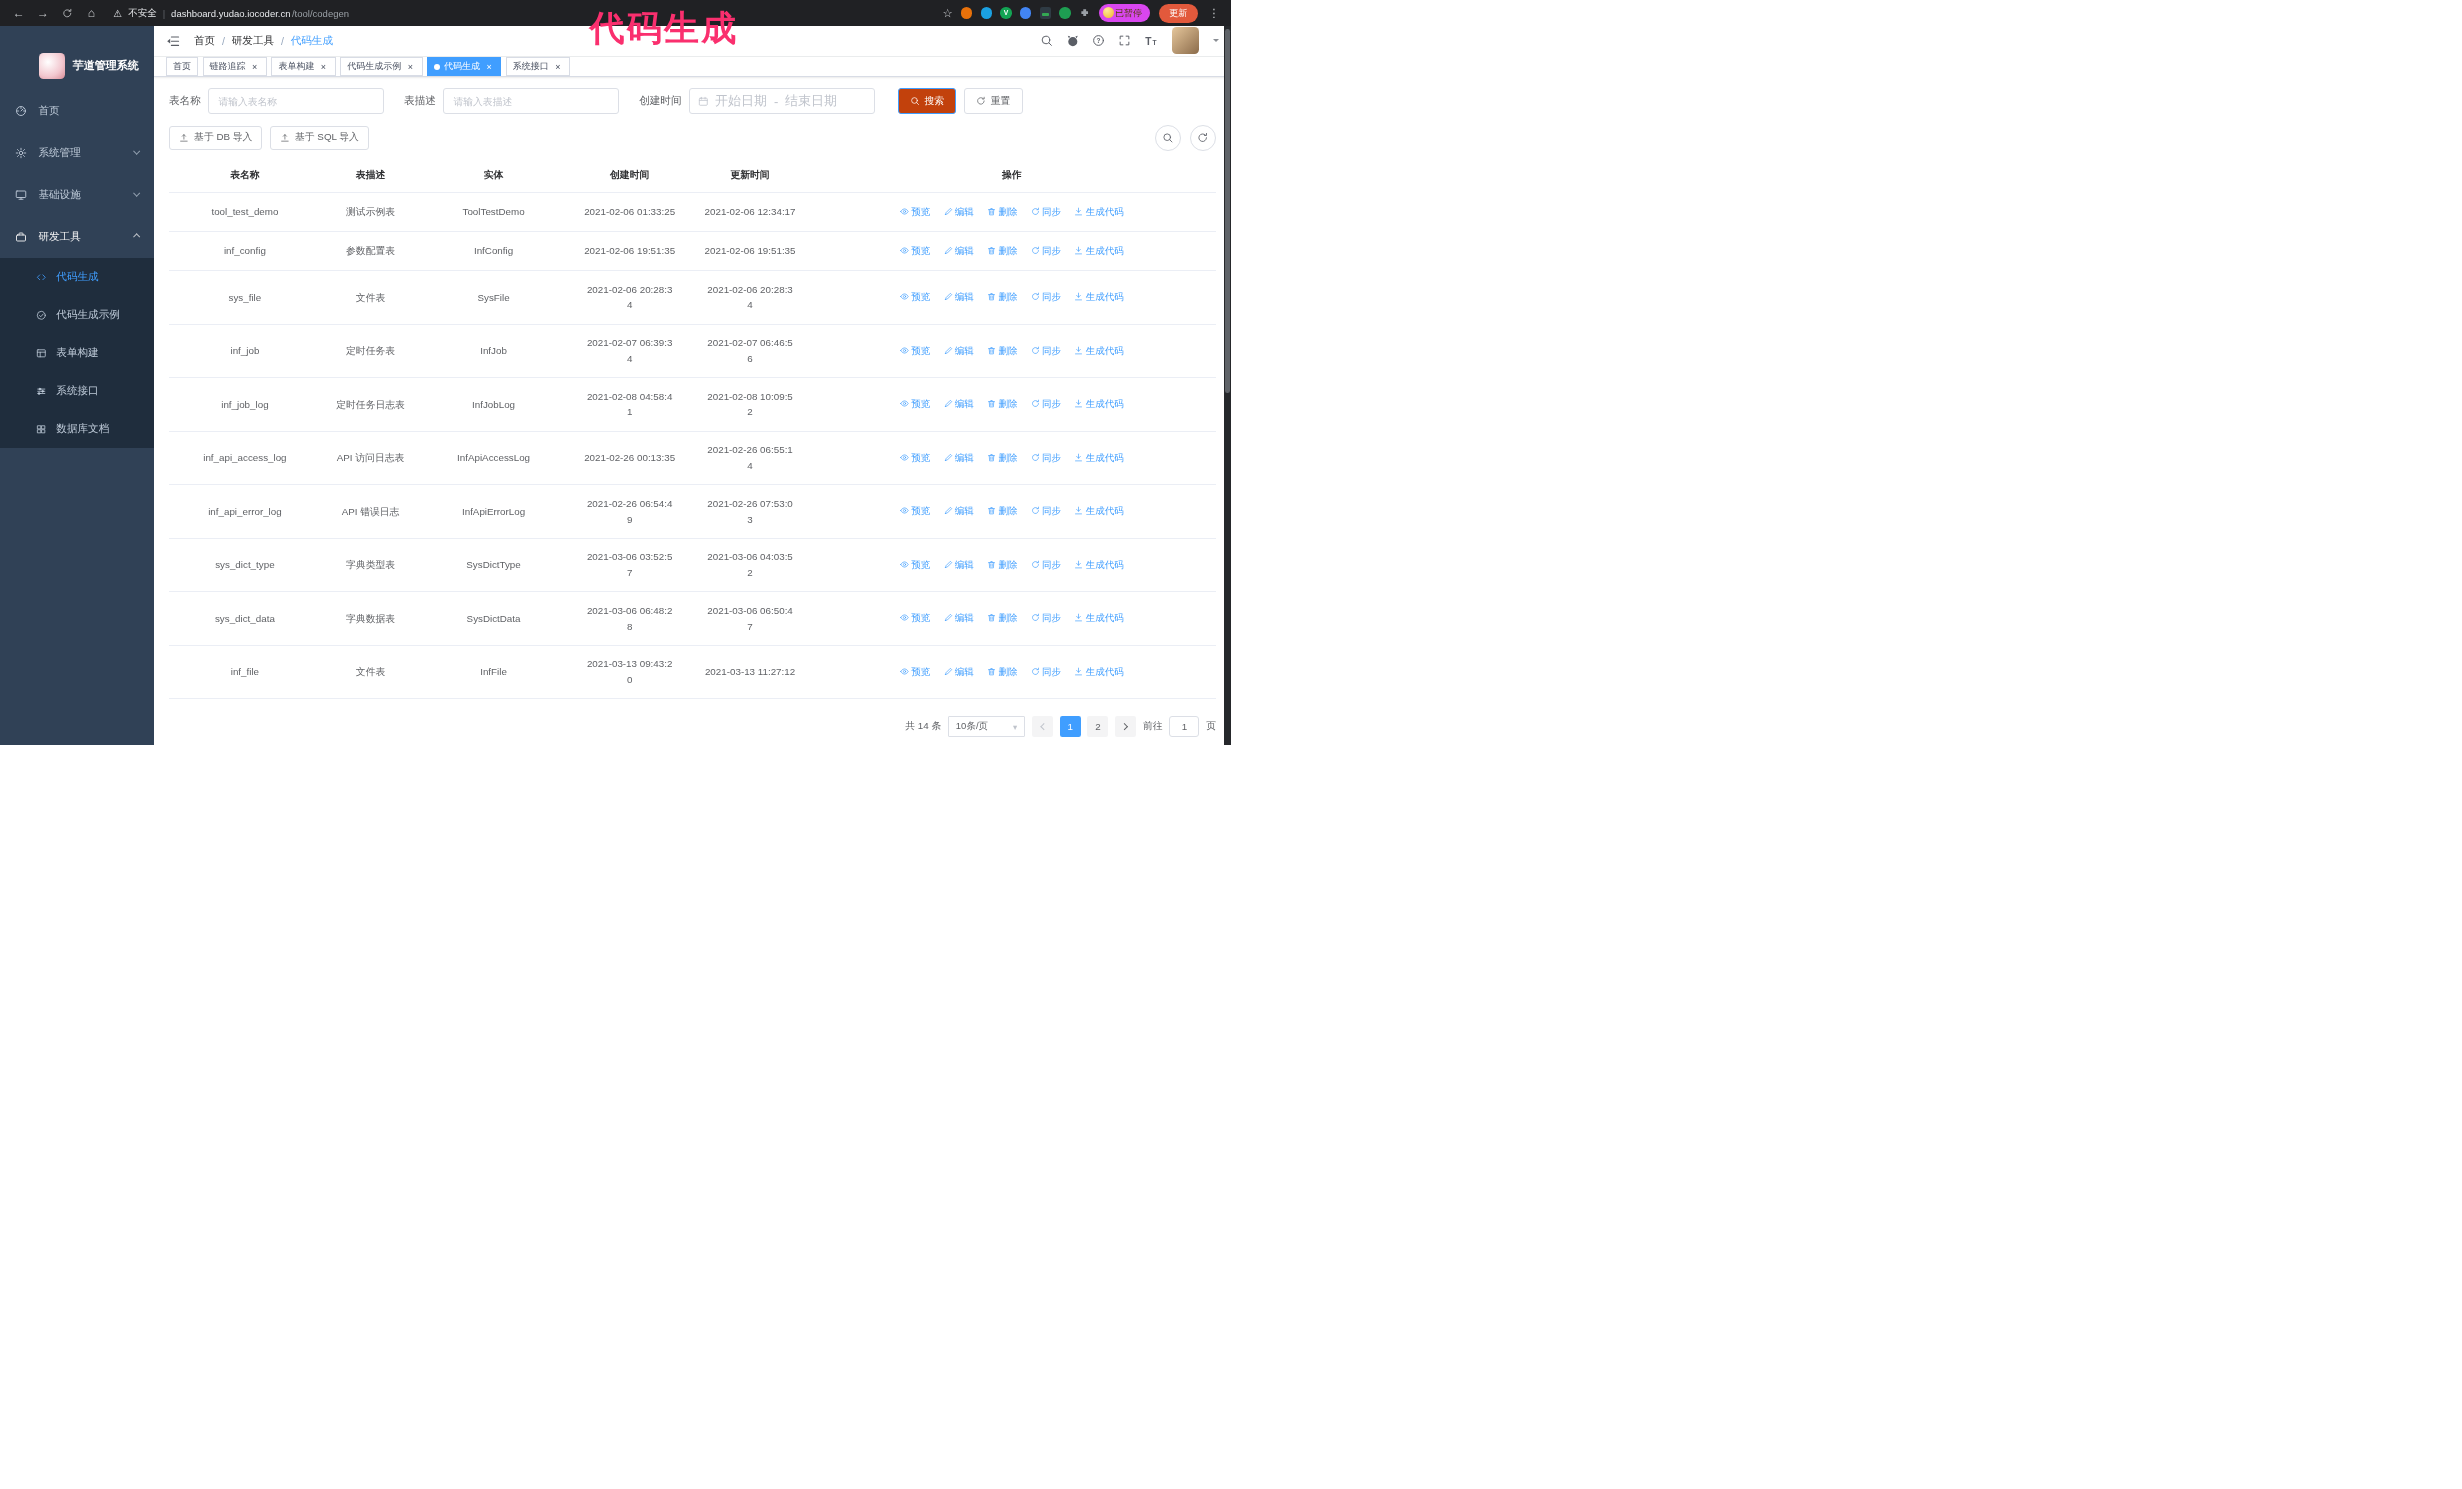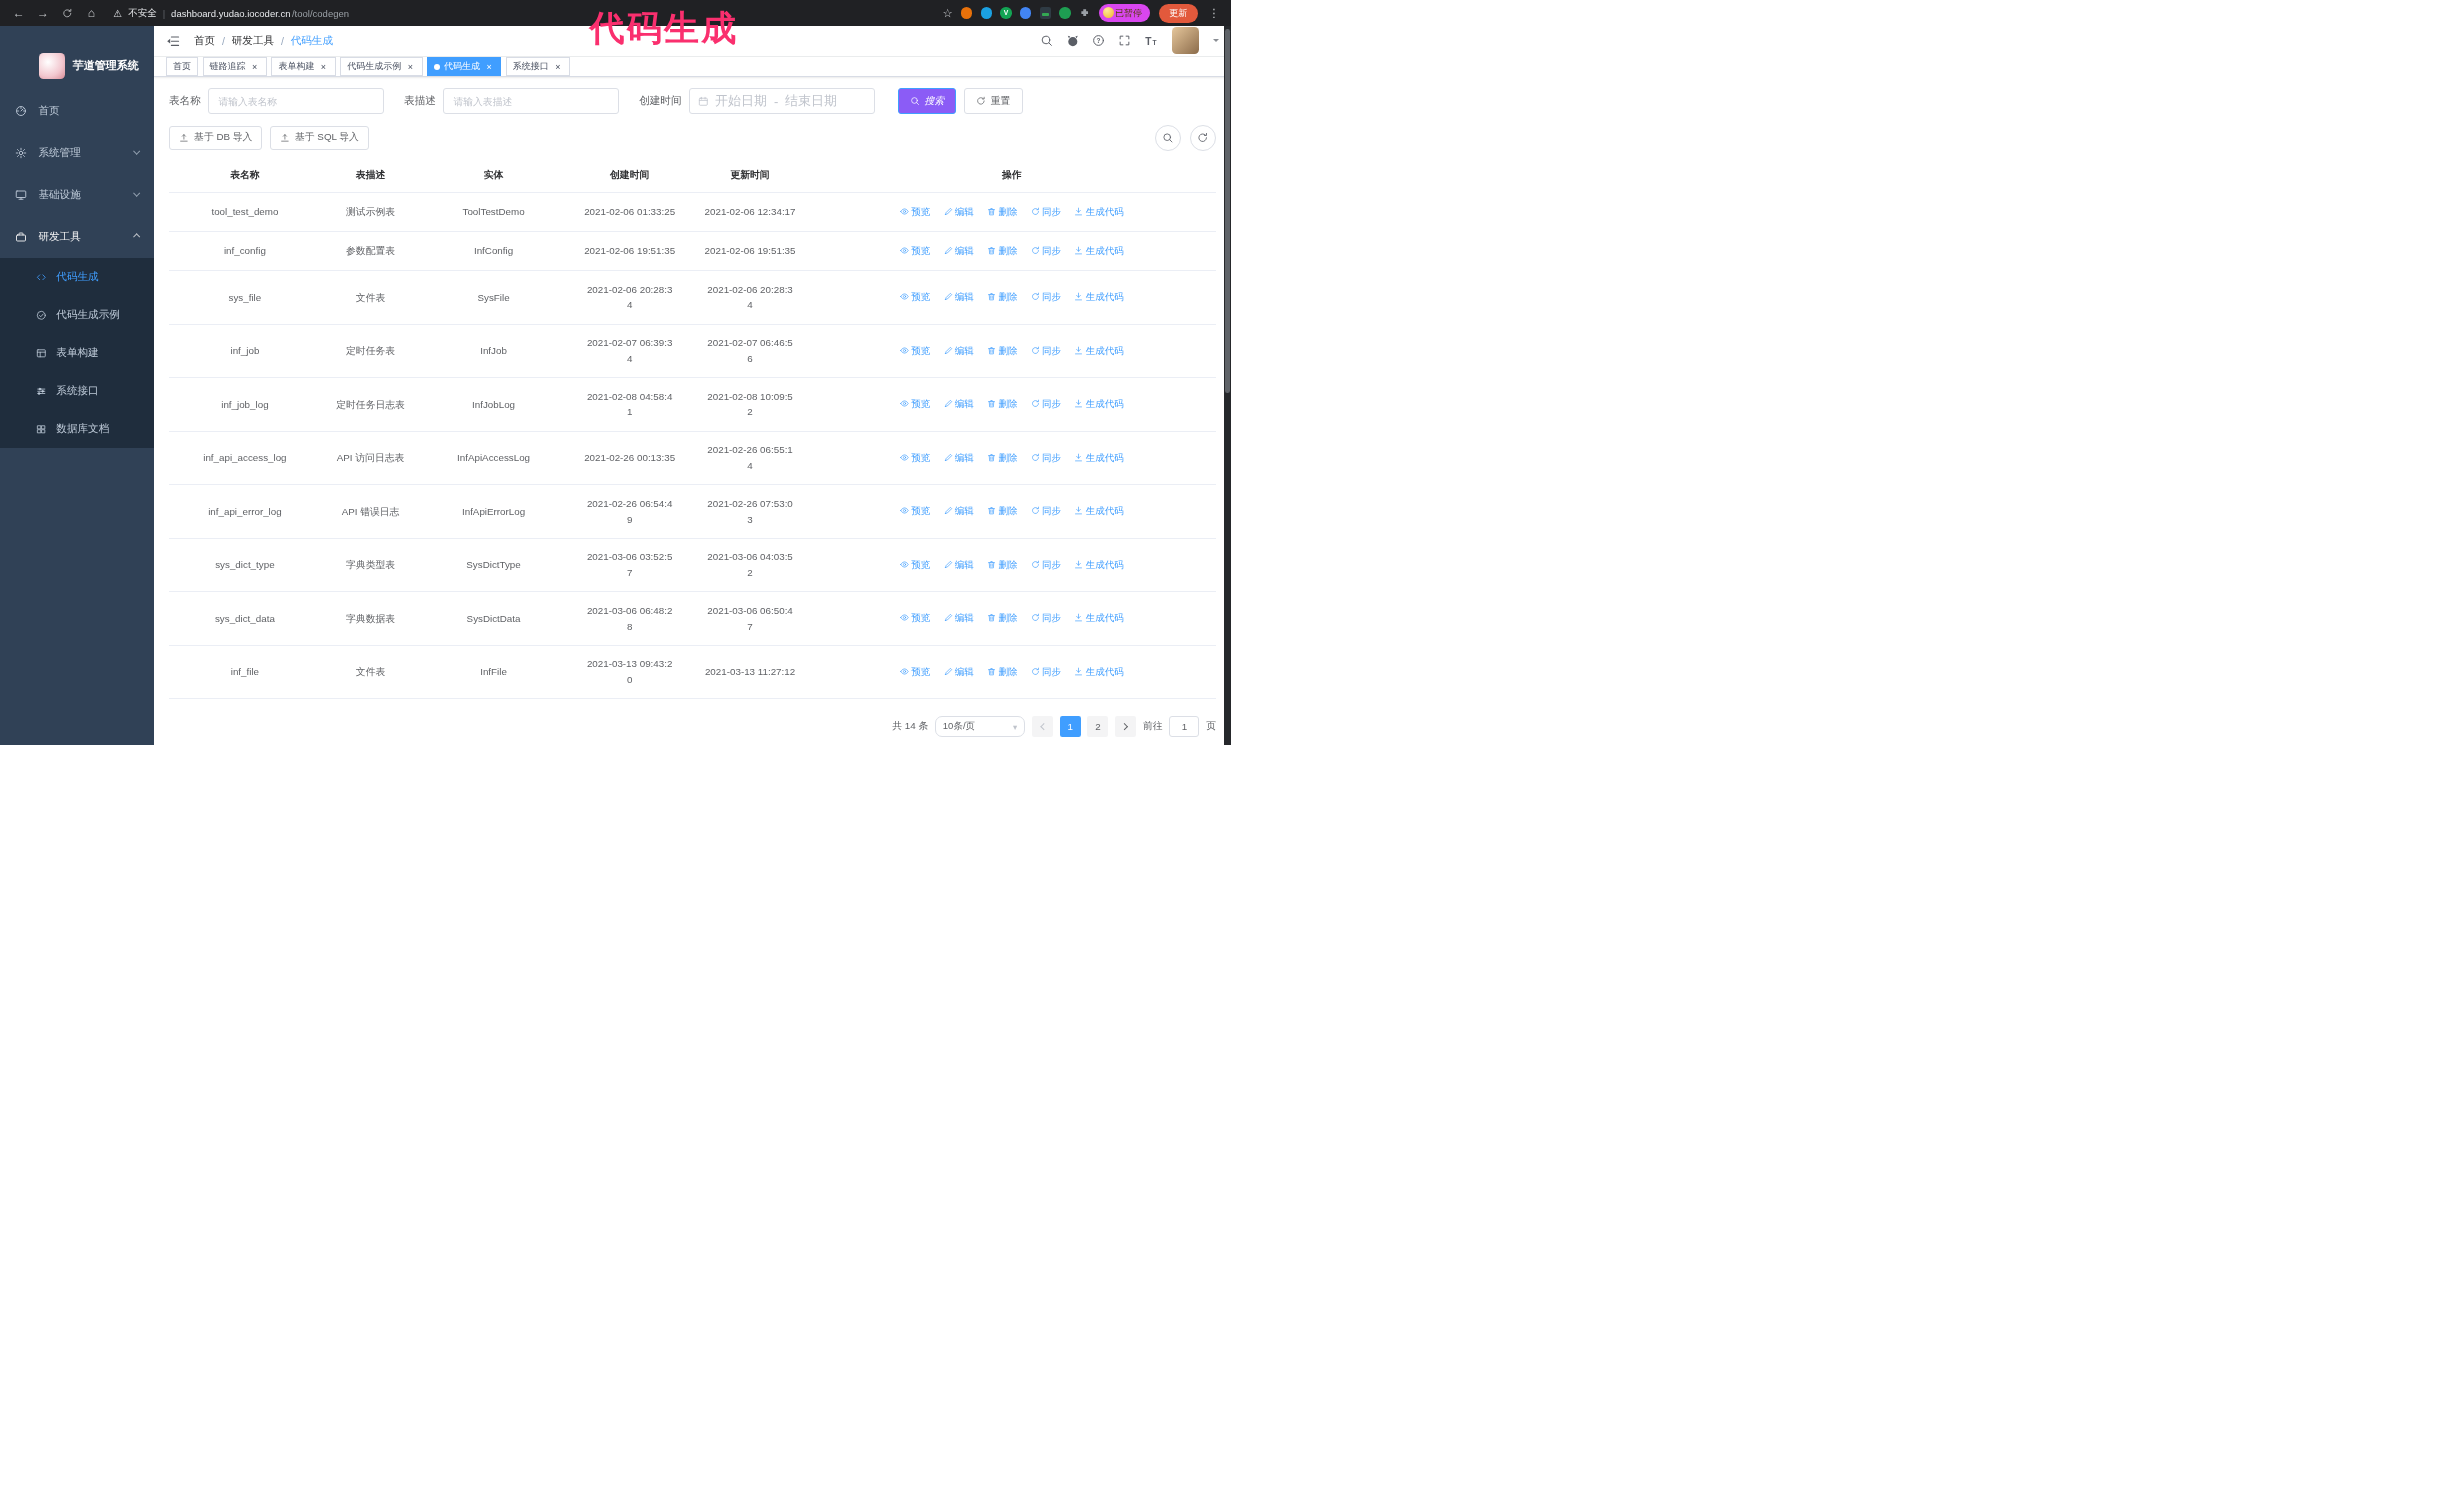--- a/index.html
+++ b/index.html
@@ -84,40 +84,40 @@
   .content { padding:10.6px 15px 0 15px; flex:1; }
   .filter-row { display:flex; align-items:center; margin-bottom:10.6px; }
   .f-label { font-size:10.6px; color:#606266; margin-right:7.6px; white-space:nowrap; }
   .f-group { display:flex; align-items:center; margin-right:19.7px; }
   .f-input { width:176px; height:26px; border:0.8px solid #dcdfe6; border-radius:3px; padding:0 9px; font-size:9.8px; color:#606266; outline:none; }
   .f-input::placeholder { color:#c0c4cc; }
   .date-box { width:186px; height:26px; border:0.8px solid #dcdfe6; border-radius:3px; display:flex; align-items:center;
     padding:0 7.6px; gap:6.8px; font-size:13px; color:#c0c4cc; cursor:pointer; }
   .date-sep { flex:0 0 auto; }
   .btn { height:26px; border-radius:3px; font-size:9.8px; display:inline-flex; align-items:center; gap:4.5px; padding:0 11.4px; cursor:pointer; }
-  .btn-primary { background:#8b5cf6; border:0.8px solid #409EFF; color:#fff; margin-left:3px;font-style:italic; }
+  .btn-primary { background:#c2410c; border:0.8px solid #409EFF; color:#fff; margin-left:3px; }
   .btn-default { background:#fff; border:0.8px solid #dcdfe6; color:#606266; margin-left:7.6px; }
   .toolbar-row { display:flex; align-items:center; margin-bottom:9px; }
   .btn-plain { height:24px; background:#fff; border:0.8px solid #dcdfe6; color:#606266; border-radius:3px;
     padding:0 9px; font-size:9.8px; display:inline-flex; align-items:center; gap:5.3px; margin-right:7.6px; cursor:pointer; }
   .right-tools { margin-left:auto; display:flex; gap:9px; }
   .circle-btn { width:26px; height:26px; border-radius:50%; border:0.8px solid #dcdfe6; background:#fff; color:#5a5e66;
     display:flex; align-items:center; justify-content:center; cursor:pointer; }
 
   table { width:100%; border-collapse:collapse; table-layout:fixed; }
   th { font-size:9.8px; color:#303133; font-weight:bold; padding:9.8px 4.5px; border-bottom:0.8px solid #ebeef5; text-align:center; }
   td { font-size:9.8px; color:#606266; padding:10.6px 4.5px; border-bottom:0.8px solid #ebeef5; text-align:center; line-height:1.6; }
   td.t-time { white-space:pre-line; }
   .op-link { color:#409EFF; text-decoration:none; display:inline-flex; align-items:center; gap:2.3px; margin:0 5.3px;
     font-size:9.5px; cursor:pointer; white-space:nowrap; }
 
   
   .pagination { display:flex; justify-content:flex-end; align-items:center; margin-top:17px; gap:6.8px;
     font-size:9.8px; color:#606266; padding-bottom:7.6px; }
-  .page-size { width:90px; height:21px; border:0.8px solid #dcdfe6; border-radius:7px; display:flex; align-items:center;
+  .page-size { width:77px; height:21px; border:0.8px solid #dcdfe6; border-radius:1px; display:flex; align-items:center;
     justify-content:space-between; padding:0 6.8px; font-size:9.5px; color:#606266; cursor:pointer; }
   .ps-caret { color:#c0c4cc; font-size:8.3px; }
   .pg-btn { min-width:21px; height:21px; display:inline-flex; align-items:center; justify-content:center;
     background:#f4f4f5; border-radius:2.3px; color:#606266; font-size:9.8px; cursor:pointer; }
   .pg-btn.active { background:#409EFF; color:#fff; cursor:default; }
   .pg-chev { width:5.3px; height:5.3px; border-right:1.2px solid currentColor; border-bottom:1.2px solid currentColor; display:inline-block; }
   .pg-chev.left { transform:rotate(135deg); margin-left:2.3px; }
   .pg-chev.right { transform:rotate(-45deg); margin-right:2.3px; }
   .pg-prev { color:#c0c4cc; }
   .goto-input { width:30px; height:21px; border:0.8px solid #dcdfe6; border-radius:3px; text-align:center;

